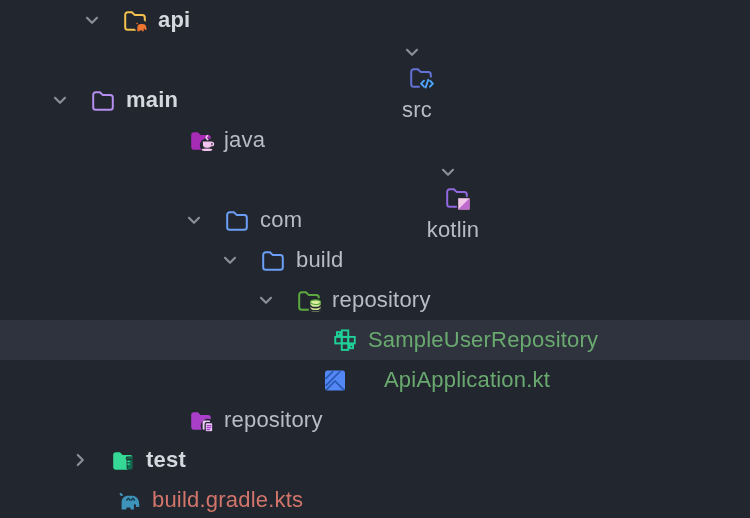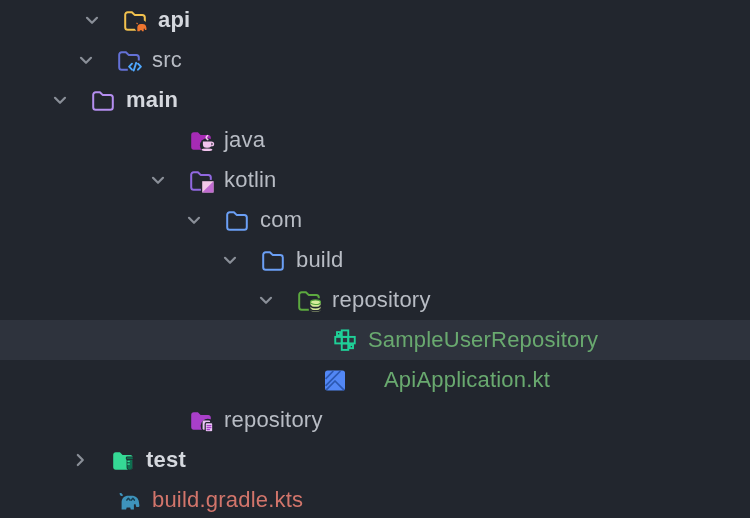--- a/index.html
+++ b/index.html
@@ -35,21 +35,21 @@
         <svg viewBox="0 0 26 26" xmlns="http://www.w3.org/2000/svg">
           <path d="M3.2 20.2V7.7c0-1.4 1.1-2.5 2.5-2.5h4.2l2.7 2.7h7.7c1.4 0 2.5 1.1 2.5 2.5v9.8c0 1.4-1.1 2.5-2.5 2.5H5.7c-1.4 0-2.5-1.1-2.5-2.5z" fill="none" stroke="#F2C14E" stroke-width="2" stroke-linejoin="round"></path>
           <circle cx="19" cy="19.4" r="6.6" fill="var(--bg)"></circle>
           <g transform="translate(12.4,12.6) scale(0.52)">
             <path d="M6.7 9.1c-2 0-3.1-1.1-3.1-3.2h2c0 .9.4 1.3 1.1 1.3zM5.6 22.6v-7.3c0-4 2.7-6.6 6.8-6.6h3.3c4.1 0 6.7 2.4 7.2 6.2l.5 3.5c.1.9-.5 1.6-1.4 1.6h-1.7l-.9-3-1.5.4v5.2h-3.1l-.6-2h-3.5l-.6 2z" fill="#F0762F"></path>
           </g>
         </svg>
       </span>
     <span class="label bold">api</span>
   </div>
-    <div class="row" style="padding-left: 74px;">
+    <div class="row" style="padding-left: 74px; flex-direction: column;">
     <span class="chev">
         <svg viewBox="0 0 24 24" xmlns="http://www.w3.org/2000/svg">
           <path d="M7 9.8l5 5 5-5" fill="none" stroke="#8A8F98" stroke-width="2.2" stroke-linecap="round" stroke-linejoin="round"></path>
         </svg>
       </span>
     <span class="icon">
         <svg viewBox="0 0 26 26" xmlns="http://www.w3.org/2000/svg">
           <path d="M3.2 20.2V7.7c0-1.4 1.1-2.5 2.5-2.5h4.2l2.7 2.7h7.7c1.4 0 2.5 1.1 2.5 2.5v9.8c0 1.4-1.1 2.5-2.5 2.5H5.7c-1.4 0-2.5-1.1-2.5-2.5z" fill="none" stroke="#6471D6" stroke-width="2" stroke-linejoin="round"></path>
           <rect x="11.8" y="13.6" width="14.4" height="11.6" rx="2" fill="var(--bg)"></rect>
           <g stroke="#4FA8FF" stroke-width="1.9" fill="none" stroke-linecap="round" stroke-linejoin="round">
@@ -81,21 +81,21 @@
           <path d="M3.2 20.2V7.7c0-1.4 1.1-2.5 2.5-2.5h4.2l2.7 2.7h7.7c1.4 0 2.5 1.1 2.5 2.5v9.8c0 1.4-1.1 2.5-2.5 2.5H5.7c-1.4 0-2.5-1.1-2.5-2.5z" fill="#A62BB5"></path>
           <circle cx="19.3" cy="18.6" r="7.4" fill="var(--bg)"></circle>
           <path d="M19.6 8.6c-1.9 1.2-1.9 2.7.2 4" fill="none" stroke="#F2C3EE" stroke-width="1.6" stroke-linecap="round"></path>
           <path d="M14.9 14.4h8.5v2.9a3.5 3.5 0 0 1-3.5 3.5h-1.5a3.5 3.5 0 0 1-3.5-3.5z" fill="#F2C3EE"></path>
           <path d="M23.2 15.2c1.5 0 2.3.7 2.3 1.8s-.8 1.8-2.3 1.8" fill="none" stroke="#F2C3EE" stroke-width="1.4"></path>
           <ellipse cx="19" cy="22.8" rx="5.4" ry="1.2" fill="#F2C3EE"></ellipse>
         </svg>
       </span>
     <span class="label normal">java</span>
   </div>
-    <div class="row" style="padding-left: 146px;">
+    <div class="row" style="padding-left: 146px; flex-direction: column;">
     <span class="chev">
         <svg viewBox="0 0 24 24" xmlns="http://www.w3.org/2000/svg">
           <path d="M7 9.8l5 5 5-5" fill="none" stroke="#8A8F98" stroke-width="2.2" stroke-linecap="round" stroke-linejoin="round"></path>
         </svg>
       </span>
     <span class="icon">
         <svg viewBox="0 0 26 26" xmlns="http://www.w3.org/2000/svg">
           <path d="M3.2 20.2V7.7c0-1.4 1.1-2.5 2.5-2.5h4.2l2.7 2.7h7.7c1.4 0 2.5 1.1 2.5 2.5v9.8c0 1.4-1.1 2.5-2.5 2.5H5.7c-1.4 0-2.5-1.1-2.5-2.5z" fill="none" stroke="#9168E0" stroke-width="2" stroke-linejoin="round"></path>
           <rect x="12.9" y="12.9" width="13.1" height="13.1" fill="var(--bg)"></rect>
           <rect x="14.2" y="14.2" width="11.3" height="11.3" fill="#F2C8E8"></rect>

